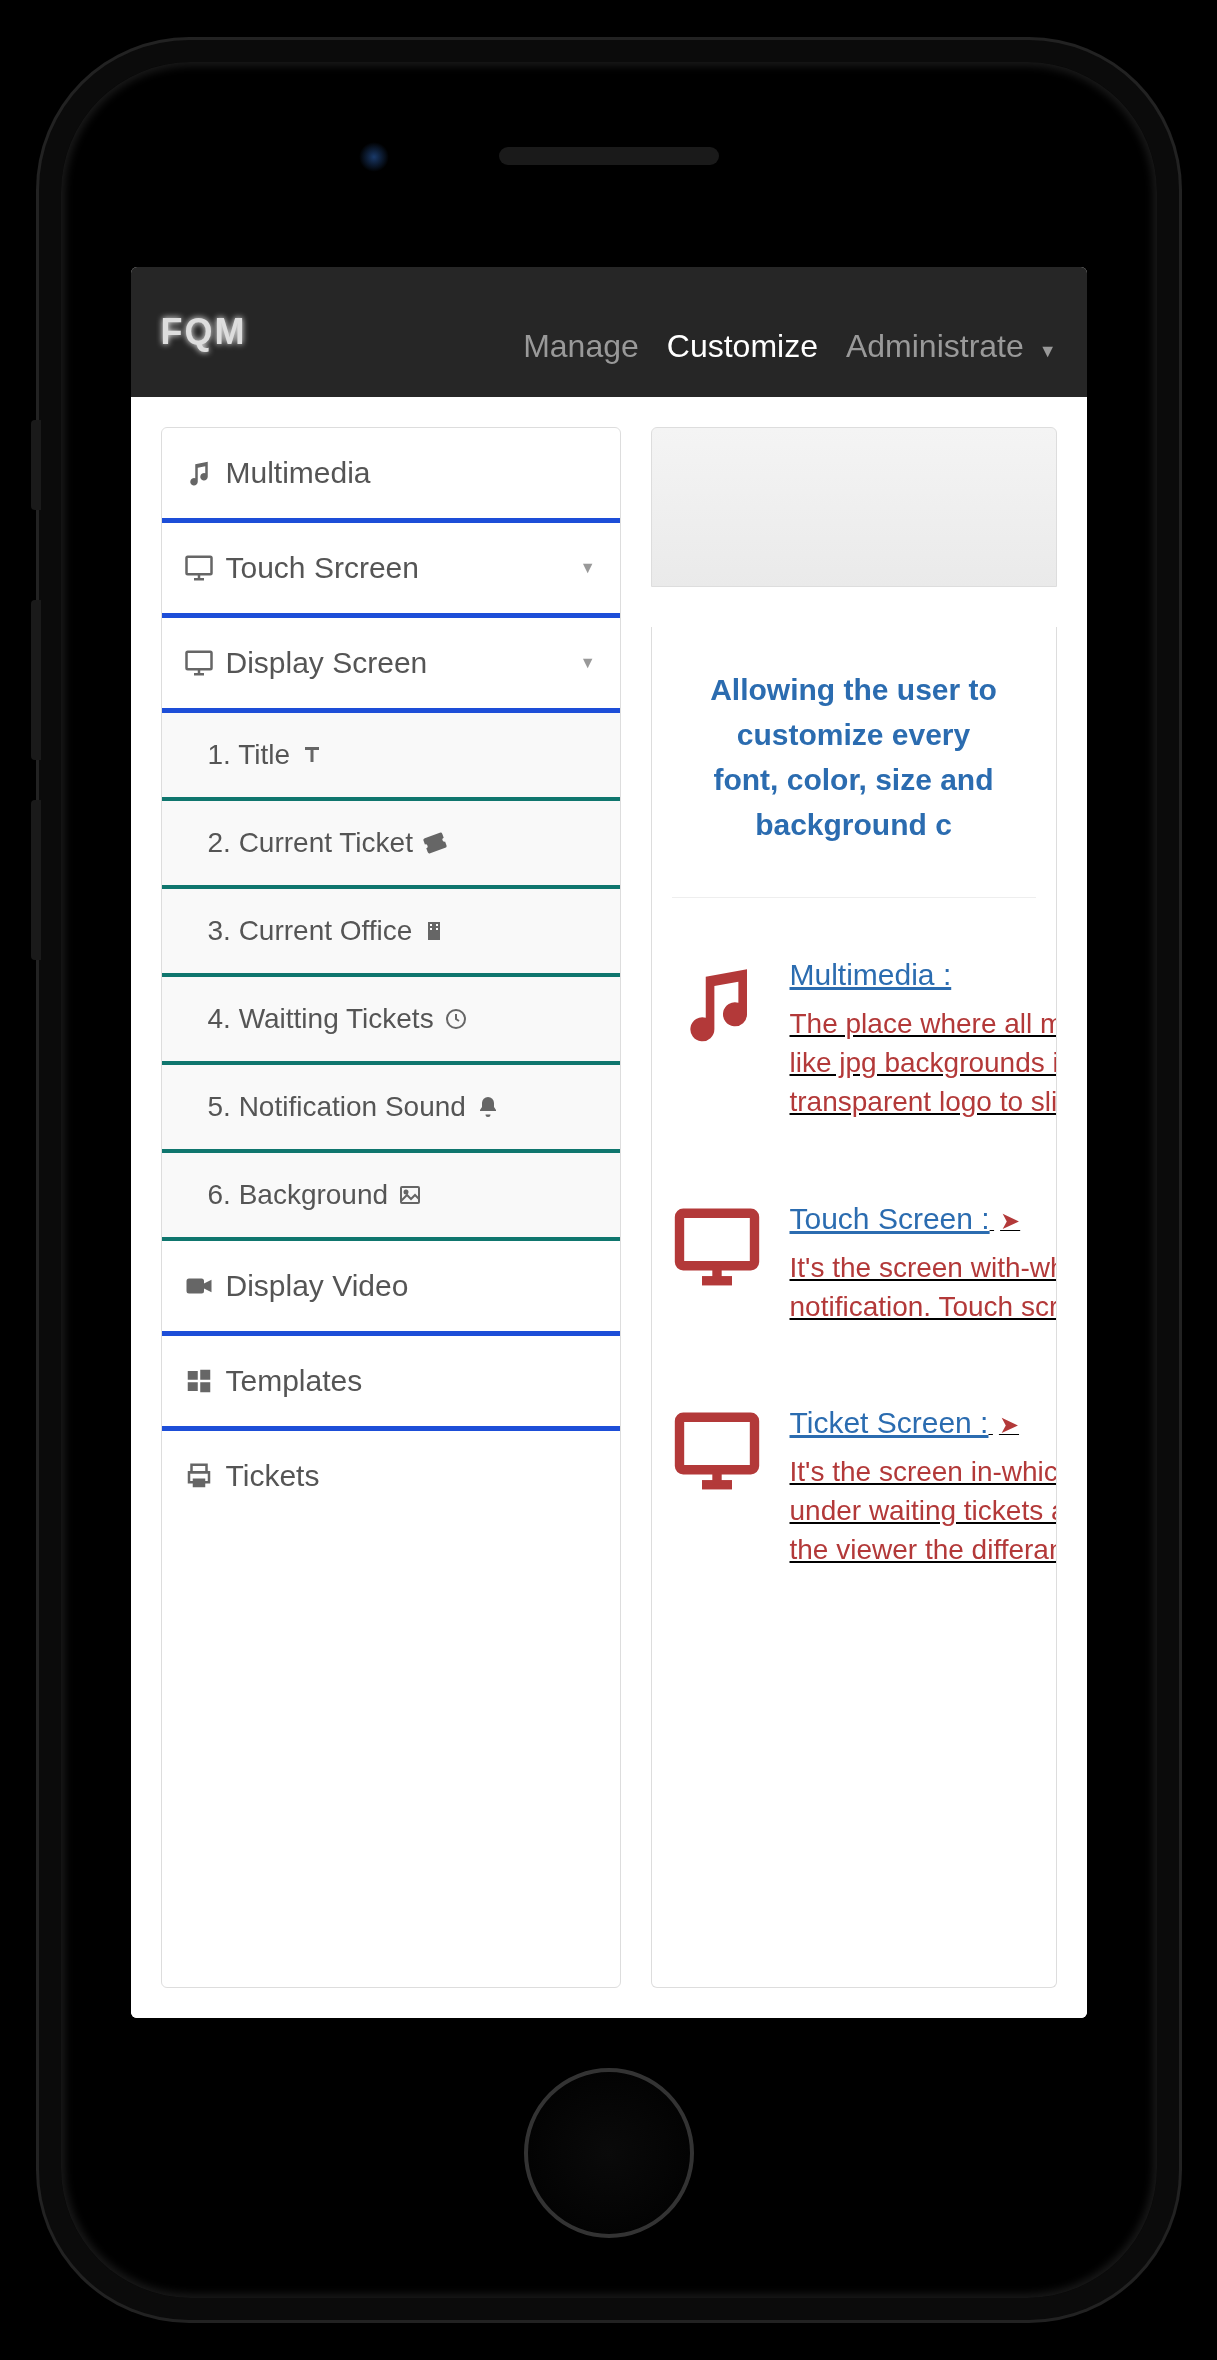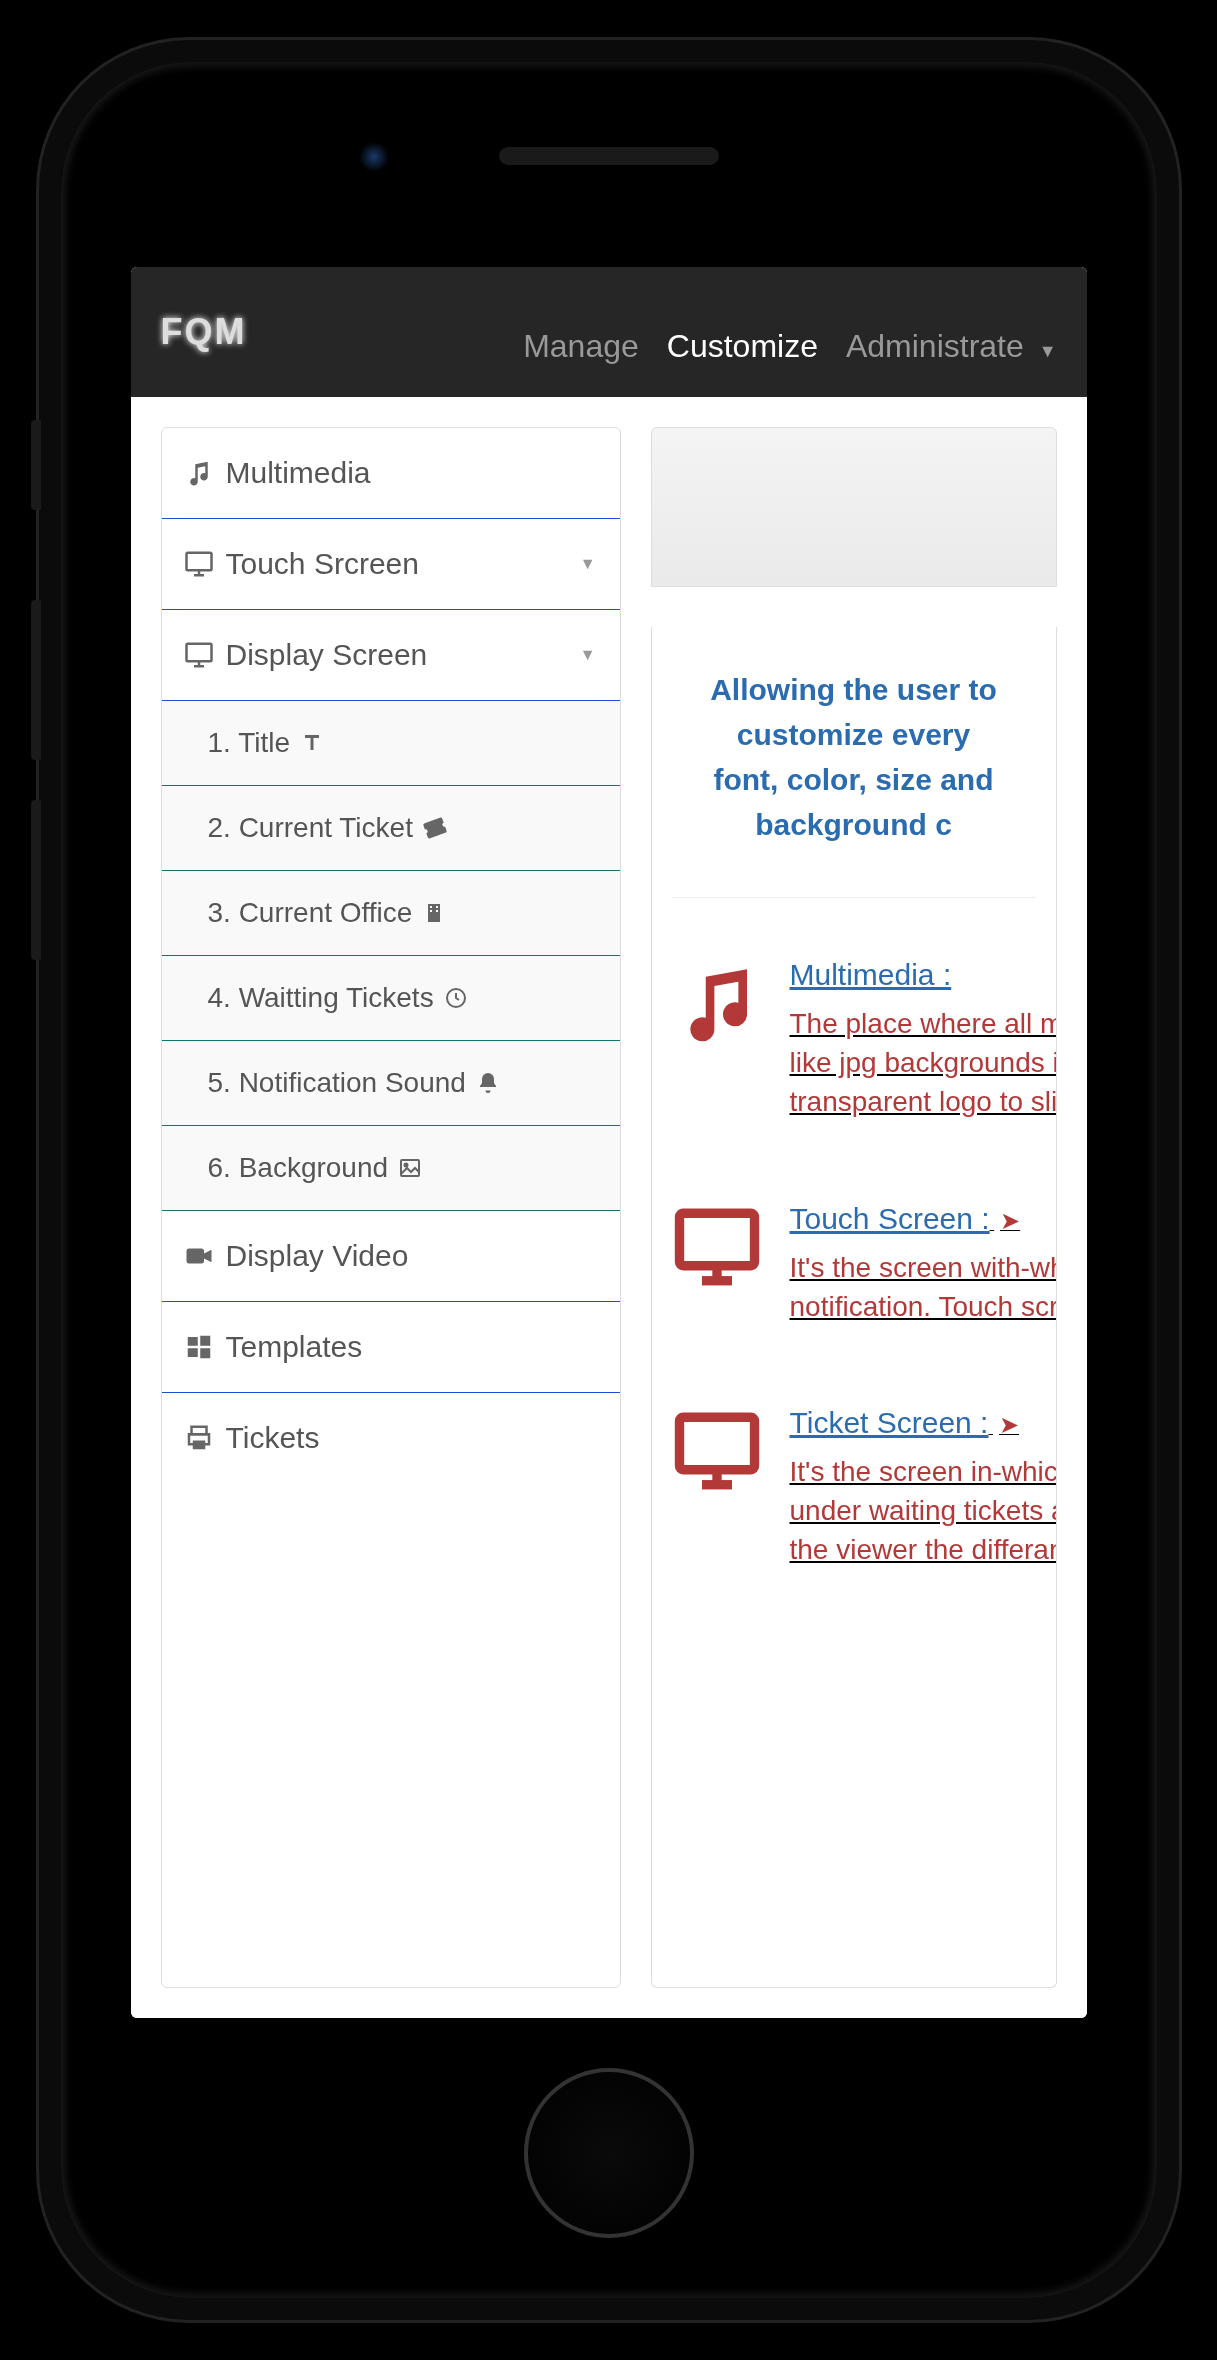--- a/index.html
+++ b/index.html
@@ -115,36 +115,36 @@
     width: 460px;
     flex-shrink: 0;
     border: 1px solid #ddd;
     border-radius: 6px;
     font-size: 30px;
     color: #555;
     background: #fff;
   }
   .sidebar-item {
     padding: 28px 22px;
-    border-bottom: 1px solid #1d4ed8;
+    border-bottom: 5px solid #1d4ed8;
     display: flex;
     align-items: center;
     gap: 12px;
     position: relative;
   }
   .sidebar-item:last-child { border-bottom: none; }
   .sidebar-item .caret {
     position: absolute;
     right: 24px;
     font-size: 16px;
     color: #999;
   }
   .sidebar-sub {
     padding: 26px 22px 26px 46px;
-    border-bottom: 1px solid #0f766e;
+    border-bottom: 4px solid #0f766e;
     background: #f9f9f9;
     font-size: 28px;
     display: flex;
     align-items: center;
     gap: 10px;
   }
   .icon { display: inline-block; color: #666; }
   .icon svg { width: 30px; height: 30px; display: block; }
   .sub-icon svg { width: 24px; height: 24px; }
   

